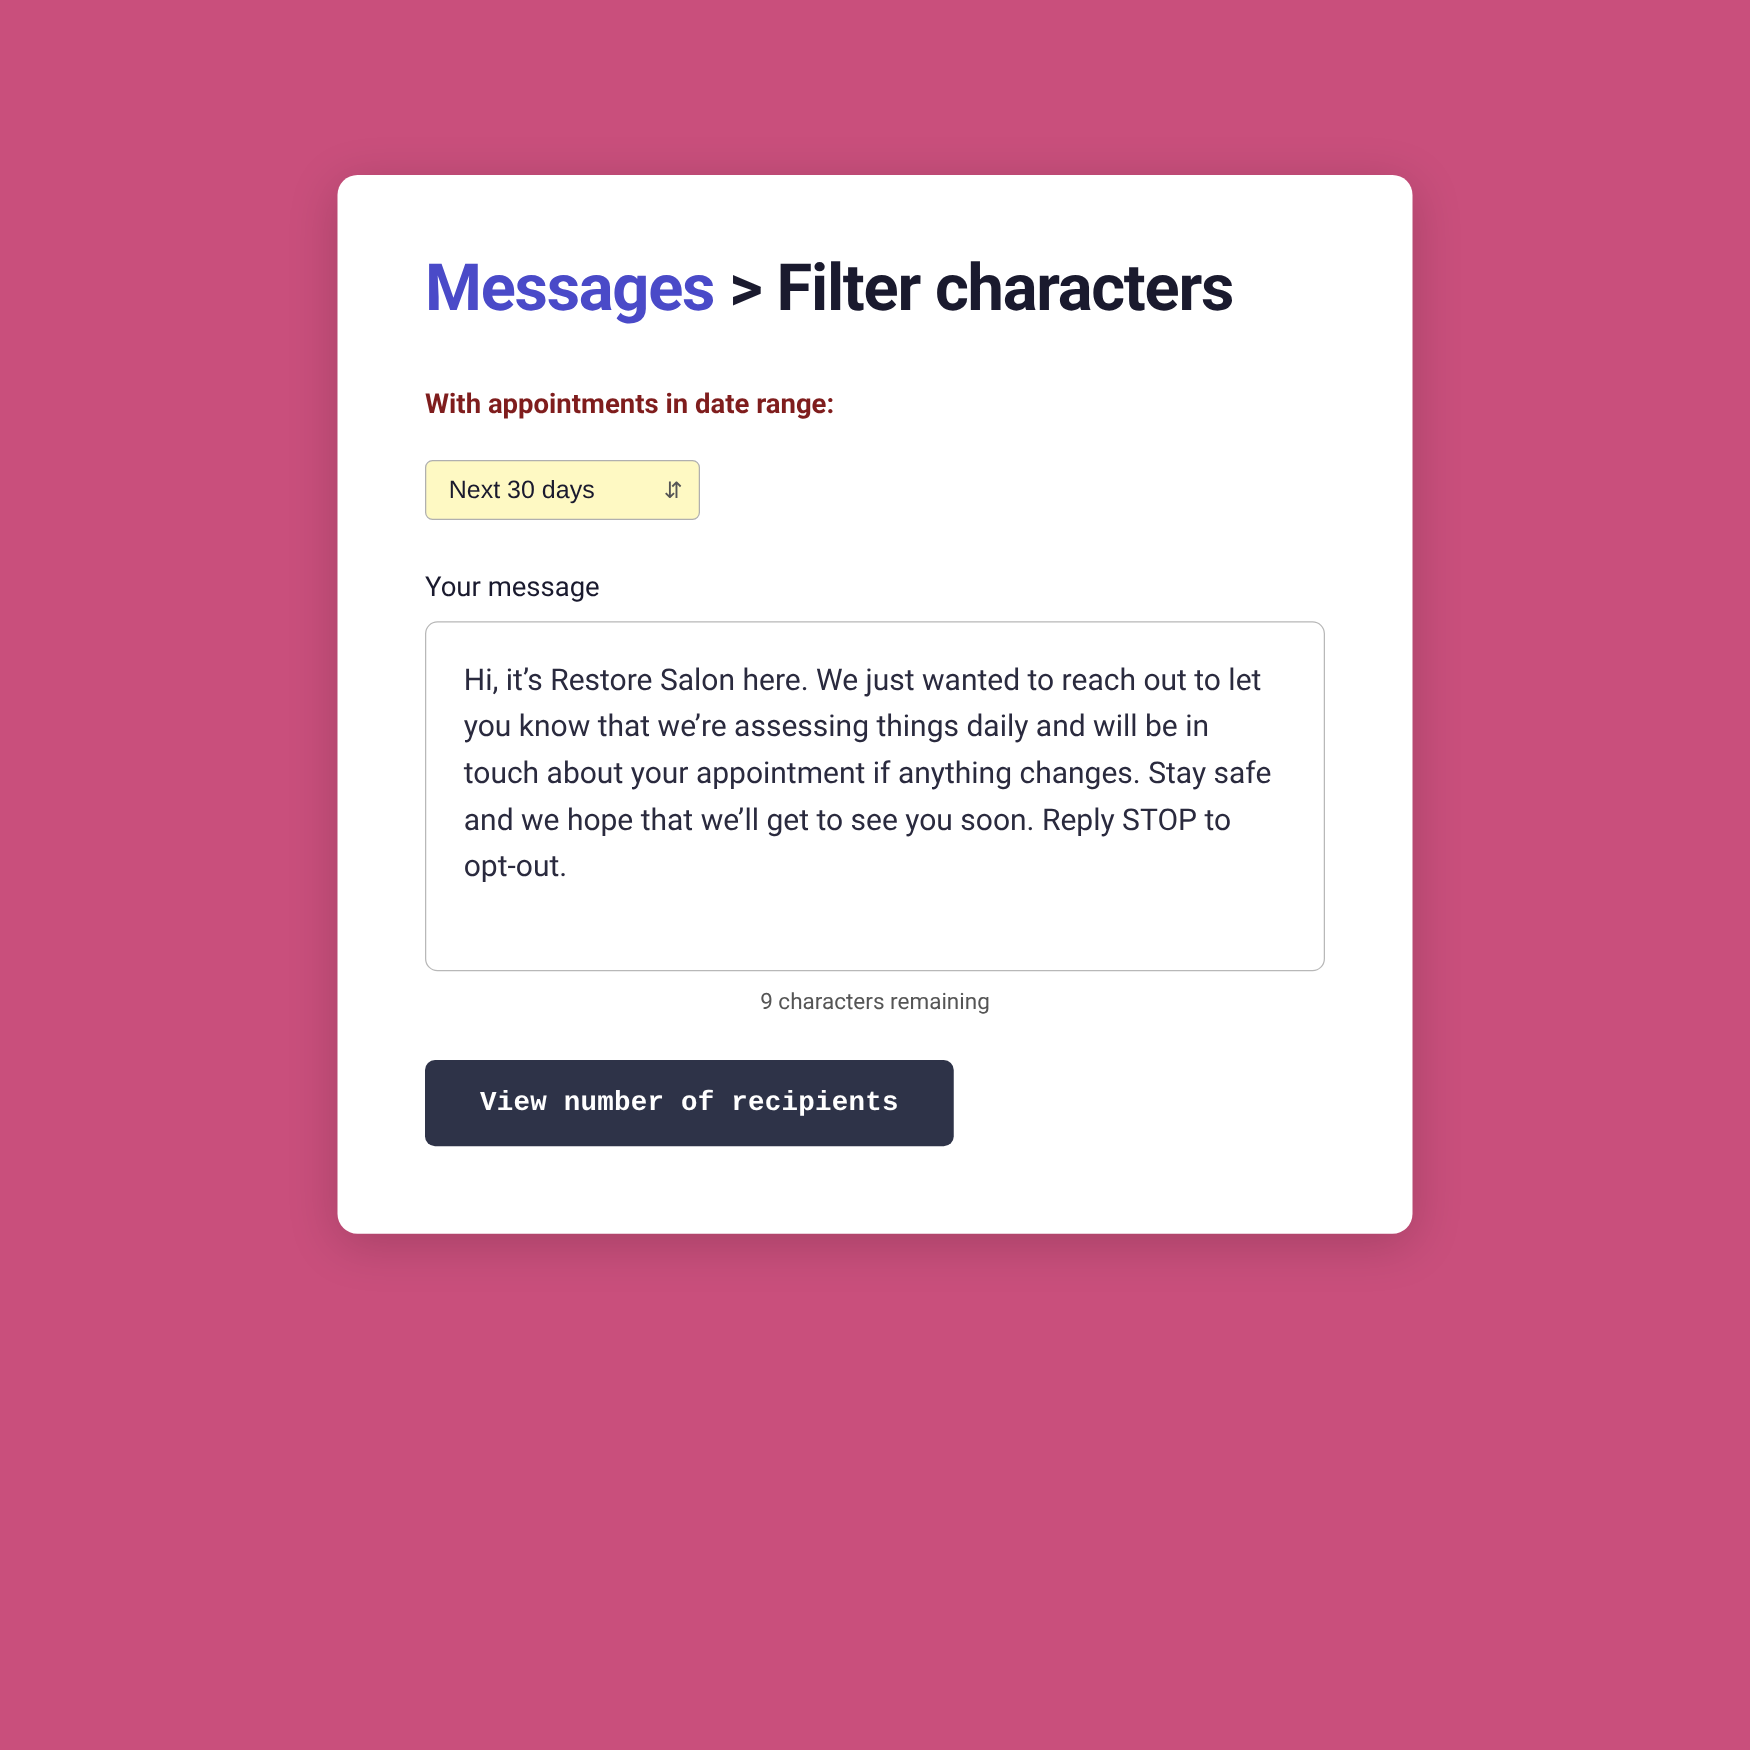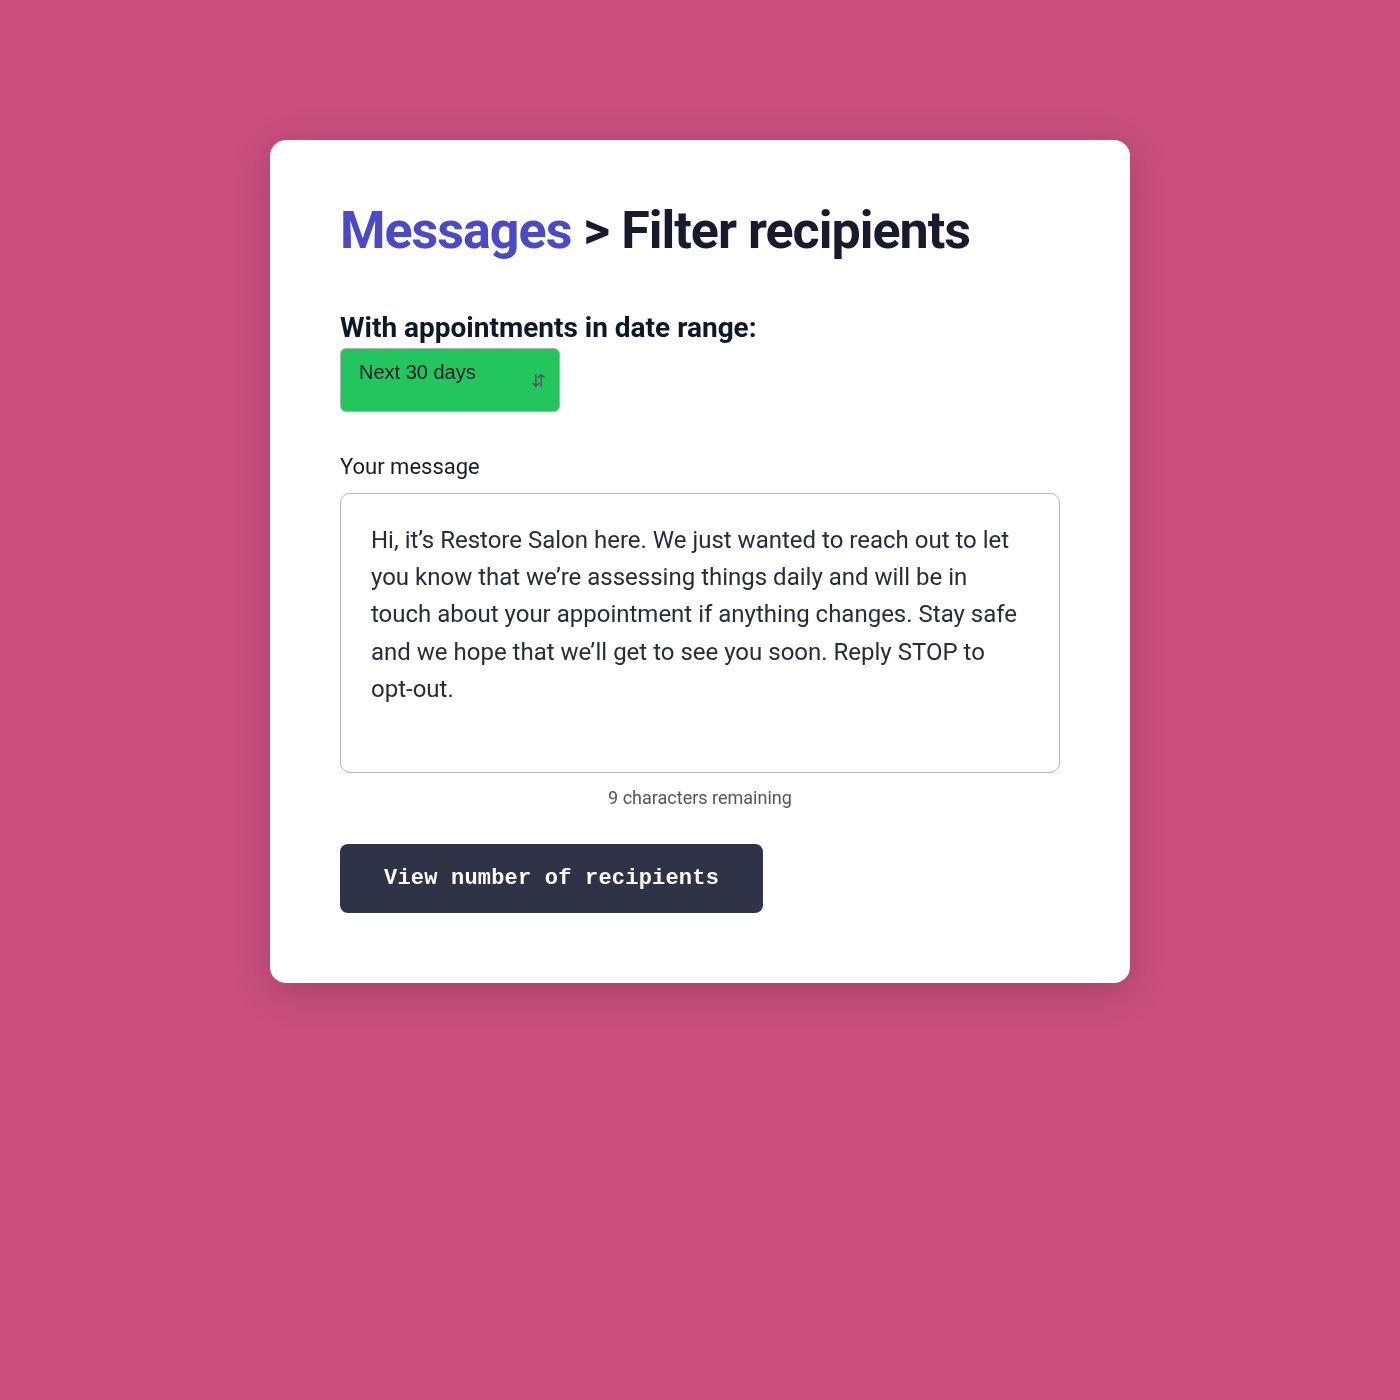--- a/index.html
+++ b/index.html
@@ -59,39 +59,39 @@
     }
 
     .breadcrumb-current {
       font-size: 52px;
       font-weight: 700;
       color: #1a1a2e;
       letter-spacing: -1px;
     }
 
     .field-label {
-      font-size: 28px;
+      font-size: 22px;
       font-weight: 700;
-      color: #0f172a;
-      margin-bottom: 4px;
+      color: #7f1d1d;
+      margin-bottom: 32px;
     }
 
     .date-select-wrapper {
       position: relative;
       display: inline-block;
       margin-bottom: 42px;
     }
 
     .date-select {
       appearance: none;
       -webkit-appearance: none;
-      background: #22c55e;
+      background: #fef9c3;
       border: 1.5px solid #b0b0b0;
       border-radius: 6px;
-      padding: 12px 50px 28px 18px;
+      padding: 12px 50px 12px 18px;
       font-size: 20px;
       color: #1a1a2e;
       cursor: pointer;
       min-width: 220px;
     }
 
     .select-arrow {
       position: absolute;
       right: 14px;
       top: 50%;
@@ -145,21 +145,21 @@
 </head>
 <body>
 
 <div class="page-wrapper">
   <div class="card">
 
     
     <div class="breadcrumb">
       <span class="breadcrumb-messages">Messages</span>
       <span class="breadcrumb-separator">&gt;</span>
-      <span class="breadcrumb-current">Filter recipients</span>
+      <span class="breadcrumb-current">Filter characters</span>
     </div>
 
     
     <div class="field-label">With appointments in date range:</div>
 
     <div class="date-select-wrapper">
       <select class="date-select">
         <option>Next 30 days</option>
         <option>Next 7 days</option>
         <option>Last 30 days</option>

